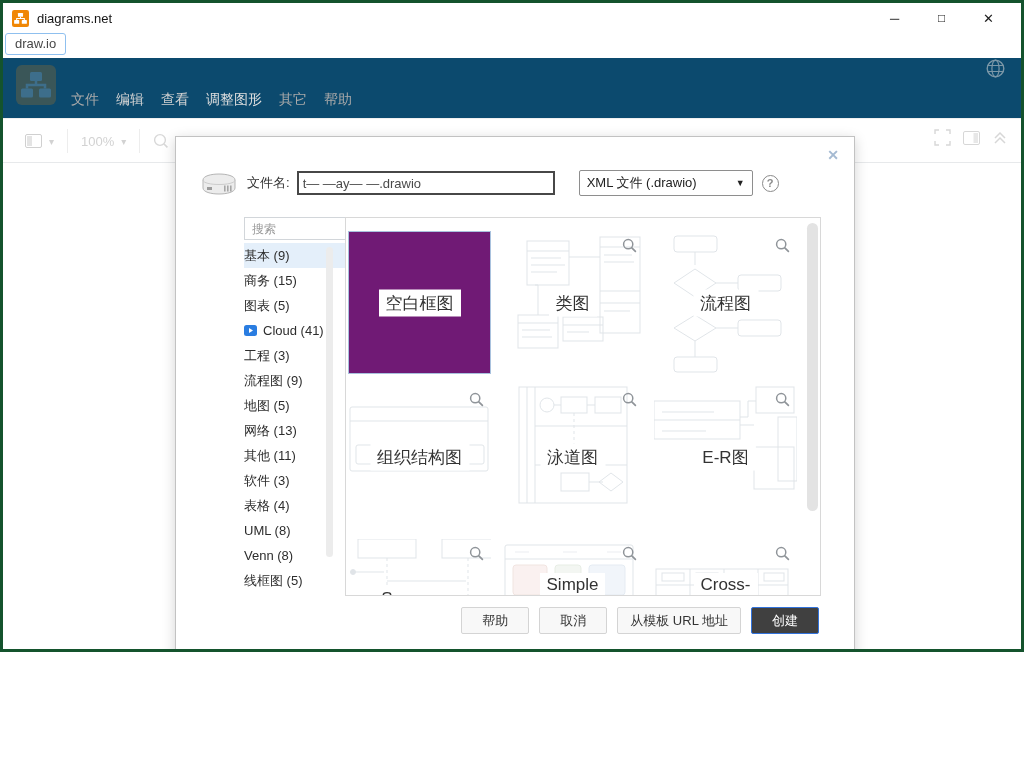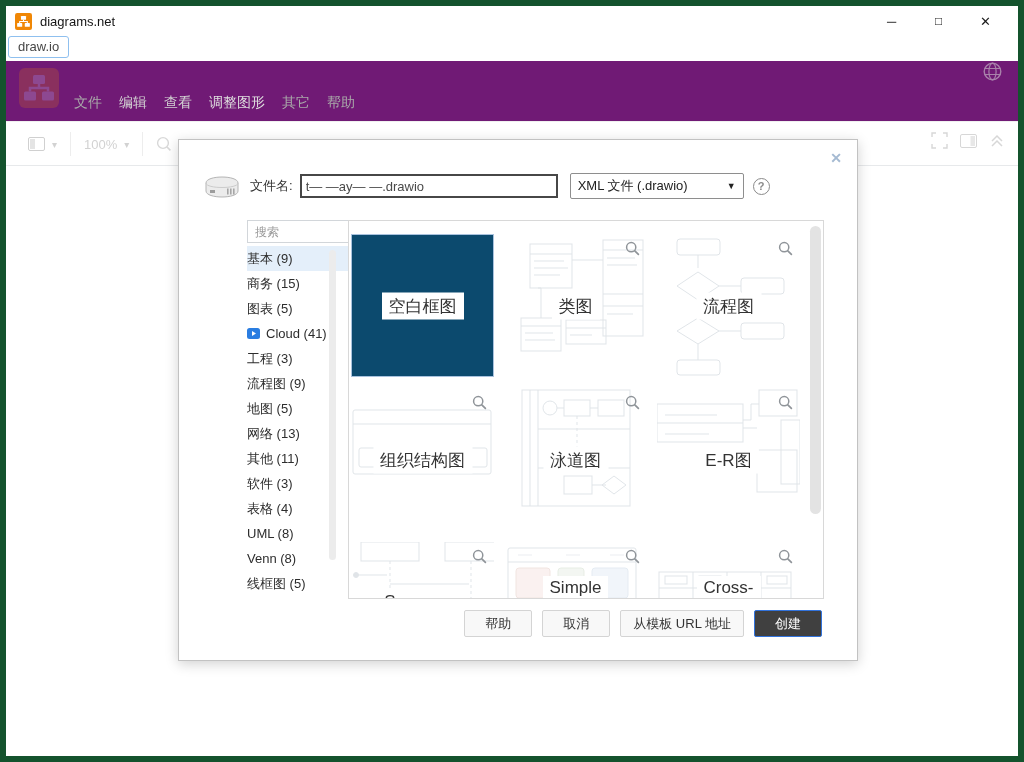--- a/index.html
+++ b/index.html
@@ -1,67 +1,67 @@
 <!DOCTYPE html>
 <html><head>
 <meta charset="utf-8">
 <style>
   html,body{margin:0;padding:0;background:#fff;}
-  .window{position:relative;width:1024px;height:762px;box-sizing:border-box;border:6px solid #14532d;
+  .window{position:relative;width:1024px;height:652px;box-sizing:border-box;border:3px solid #14532d;
           background:#fff;font-family:"Liberation Sans",sans-serif;overflow:hidden;}
   
   .titlebar{position:absolute;left:0;top:0;right:0;height:30px;display:flex;align-items:center;padding:0 9px;box-sizing:border-box;}
   .title-logo{width:17px;height:17px;margin-right:8px;}
   .title-text{font-size:13px;color:#151515;}
   .win-controls{margin-left:auto;display:flex;align-items:center;}
   .wbtn{width:47px;text-align:center;font-size:13px;color:#1a1a1a;cursor:default;}
   .wbtn.max{font-size:12px;}
   
   .tabstrip{position:absolute;left:0;top:30px;right:0;height:25px;}
   .tab{position:absolute;left:2px;top:0;height:20px;line-height:20px;padding:0 9px;border:1px solid #8fc0ef;
        border-radius:3px;background:#fff;font-size:13px;color:#474747;}
   
-  .menubar{position:absolute;left:0;top:55px;right:0;height:60px;background:#701a75;}
+  .menubar{position:absolute;left:0;top:55px;right:0;height:60px;background:#0c4a6e;}
   .menu-logo{position:absolute;left:13px;top:5px;width:40px;height:44px;opacity:.20;}
   .menu-items{position:absolute;left:68px;top:33px;display:flex;column-gap:17px;font-size:14px;}
   .m-on{color:#a9a9a9;}.m-off{color:#d3d3d3;}.m-faint{color:#dfdfdf;}
   .globe{position:absolute;right:15px;top:0;opacity:.55;}
   
   .toolbar{position:absolute;left:0;top:115px;right:0;height:45px;border-top:1px solid #f0f0f0;border-bottom:1px solid #e7e9eb;box-sizing:border-box;}
   .tb-left{position:absolute;left:22px;top:10px;display:flex;align-items:center;color:#d2d2d2;font-size:13px;}
   .tb-caret{font-size:10px;color:#d2d2d2;margin-left:7px;}
   .tb-sep{width:1px;height:24px;background:#ededed;margin:0 13px;}
   .tb-right{position:absolute;right:13px;top:10px;display:flex;align-items:center;gap:12px;opacity:.6;}
   .canvas{position:absolute;left:0;top:160px;right:0;bottom:0;background:#fff;}
   
   .dialog{position:absolute;left:172px;top:133px;width:680px;height:522px;background:#fff;border:1px solid #c2c2c2;
           box-shadow:0 3px 12px rgba(0,0,0,.18);box-sizing:border-box;}
   .dlg-close{position:absolute;right:15px;top:10px;font-size:14px;font-weight:bold;color:#a5bad2;cursor:default;}
   .dlg-header{position:absolute;left:22px;top:30px;display:flex;align-items:center;}
   .disk{margin-right:7px;}
   .fn-label{font-size:13px;color:#333;margin-right:7px;white-space:nowrap;}
   .fn-input{width:246px;height:20px;border:2px solid #474747;font-size:13px;padding:0 4px;font-family:"Liberation Sans",sans-serif;color:#4a4a4a;}
-  .ft-select{margin-left:12px;width:158px;height:24px;border:1px solid #8e8e8e;border-radius:2px;display:flex;align-items:center;
+  .ft-select{margin-left:24px;width:158px;height:24px;border:1px solid #8e8e8e;border-radius:2px;display:flex;align-items:center;
              padding:0 7px;font-size:13px;color:#222;background:#fff;}
   .ft-caret{margin-left:auto;font-size:9px;color:#222;}
   .help-circle{margin-left:9px;width:15px;height:15px;border:1.5px solid #8a8a8a;border-radius:50%;display:flex;align-items:center;
                justify-content:center;font-size:11px;font-weight:bold;color:#8a8a8a;}
   
   .cats{position:absolute;left:24px;top:80px;width:135px;margin-left:44px;}
   .searchbox{width:135px;height:23px;border:1px solid #d2d6da;box-sizing:border-box;display:flex;align-items:center;padding:0 5px;}
   .searchbox input{border:none;outline:none;width:100%;font-size:12px;color:#555;font-family:"Liberation Sans",sans-serif;}
   .searchbox input::placeholder{color:#9a9a9a;}
   .cat-list{margin-top:3px;}
   .cat{height:25px;line-height:25px;font-size:13px;color:#2d2d2d;padding-left:0;white-space:nowrap;display:flex;align-items:center;gap:6px;}
   .cat.sel{background:#e4effa;}
   .cat-scroll{position:absolute;left:150px;top:110px;width:7px;height:310px;background:#ececec;border-radius:4px;}
   
   .tpl{position:absolute;left:169px;top:80px;width:476px;height:379px;border:1px solid #d8d8d8;box-sizing:border-box;overflow:hidden;background:#fff;}
   .tile{position:absolute;width:143px;height:143px;}
-  .tile.sel{background:#0c4a6e;border:1px solid #a9c2de;box-sizing:border-box;}
+  .tile.sel{background:#701a75;border:1px solid #a9c2de;box-sizing:border-box;}
   .tile svg.preview{position:absolute;left:0;top:0;opacity:.55;pointer-events:none;}
   .tile-label{position:absolute;left:50%;top:50%;transform:translate(-50%,-50%);background:#fff;padding:2px 7px;
               font-size:17px;color:#333;white-space:nowrap;}
   .tile-label.shift1{top:48px;transform:translateX(-50%);}
   .tile-label.shift2{top:34px;transform:translateX(-50%);}
   .mag{position:absolute;top:7px;right:7px;}
   .tpl-scroll{position:absolute;left:461px;top:5px;width:11px;height:288px;background:#e3e3e3;border-radius:6px;}
   
   .dlg-footer{position:absolute;right:35px;top:470px;display:flex;gap:10px;}
   .btn{height:27px;line-height:25px;box-sizing:border-box;border:1px solid #d4d4d4;background:#f8f8f8;border-radius:2px;

